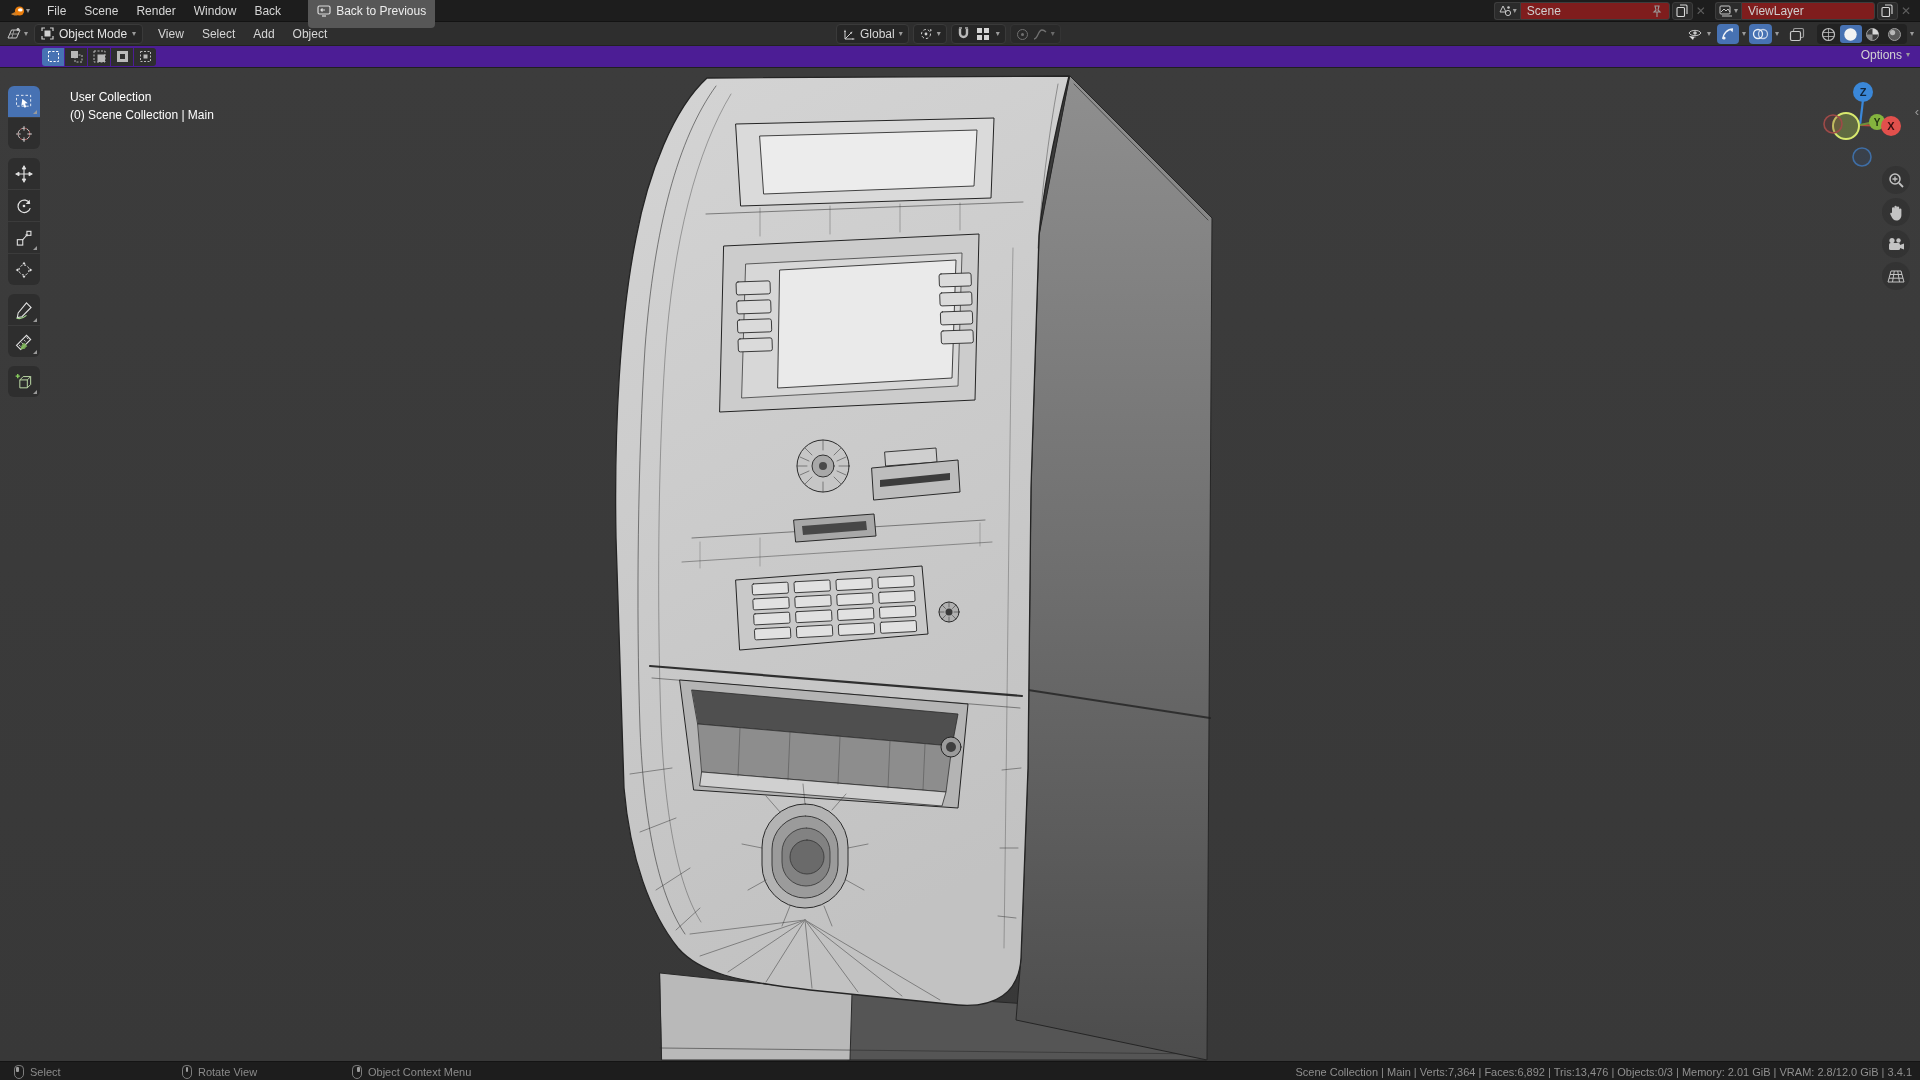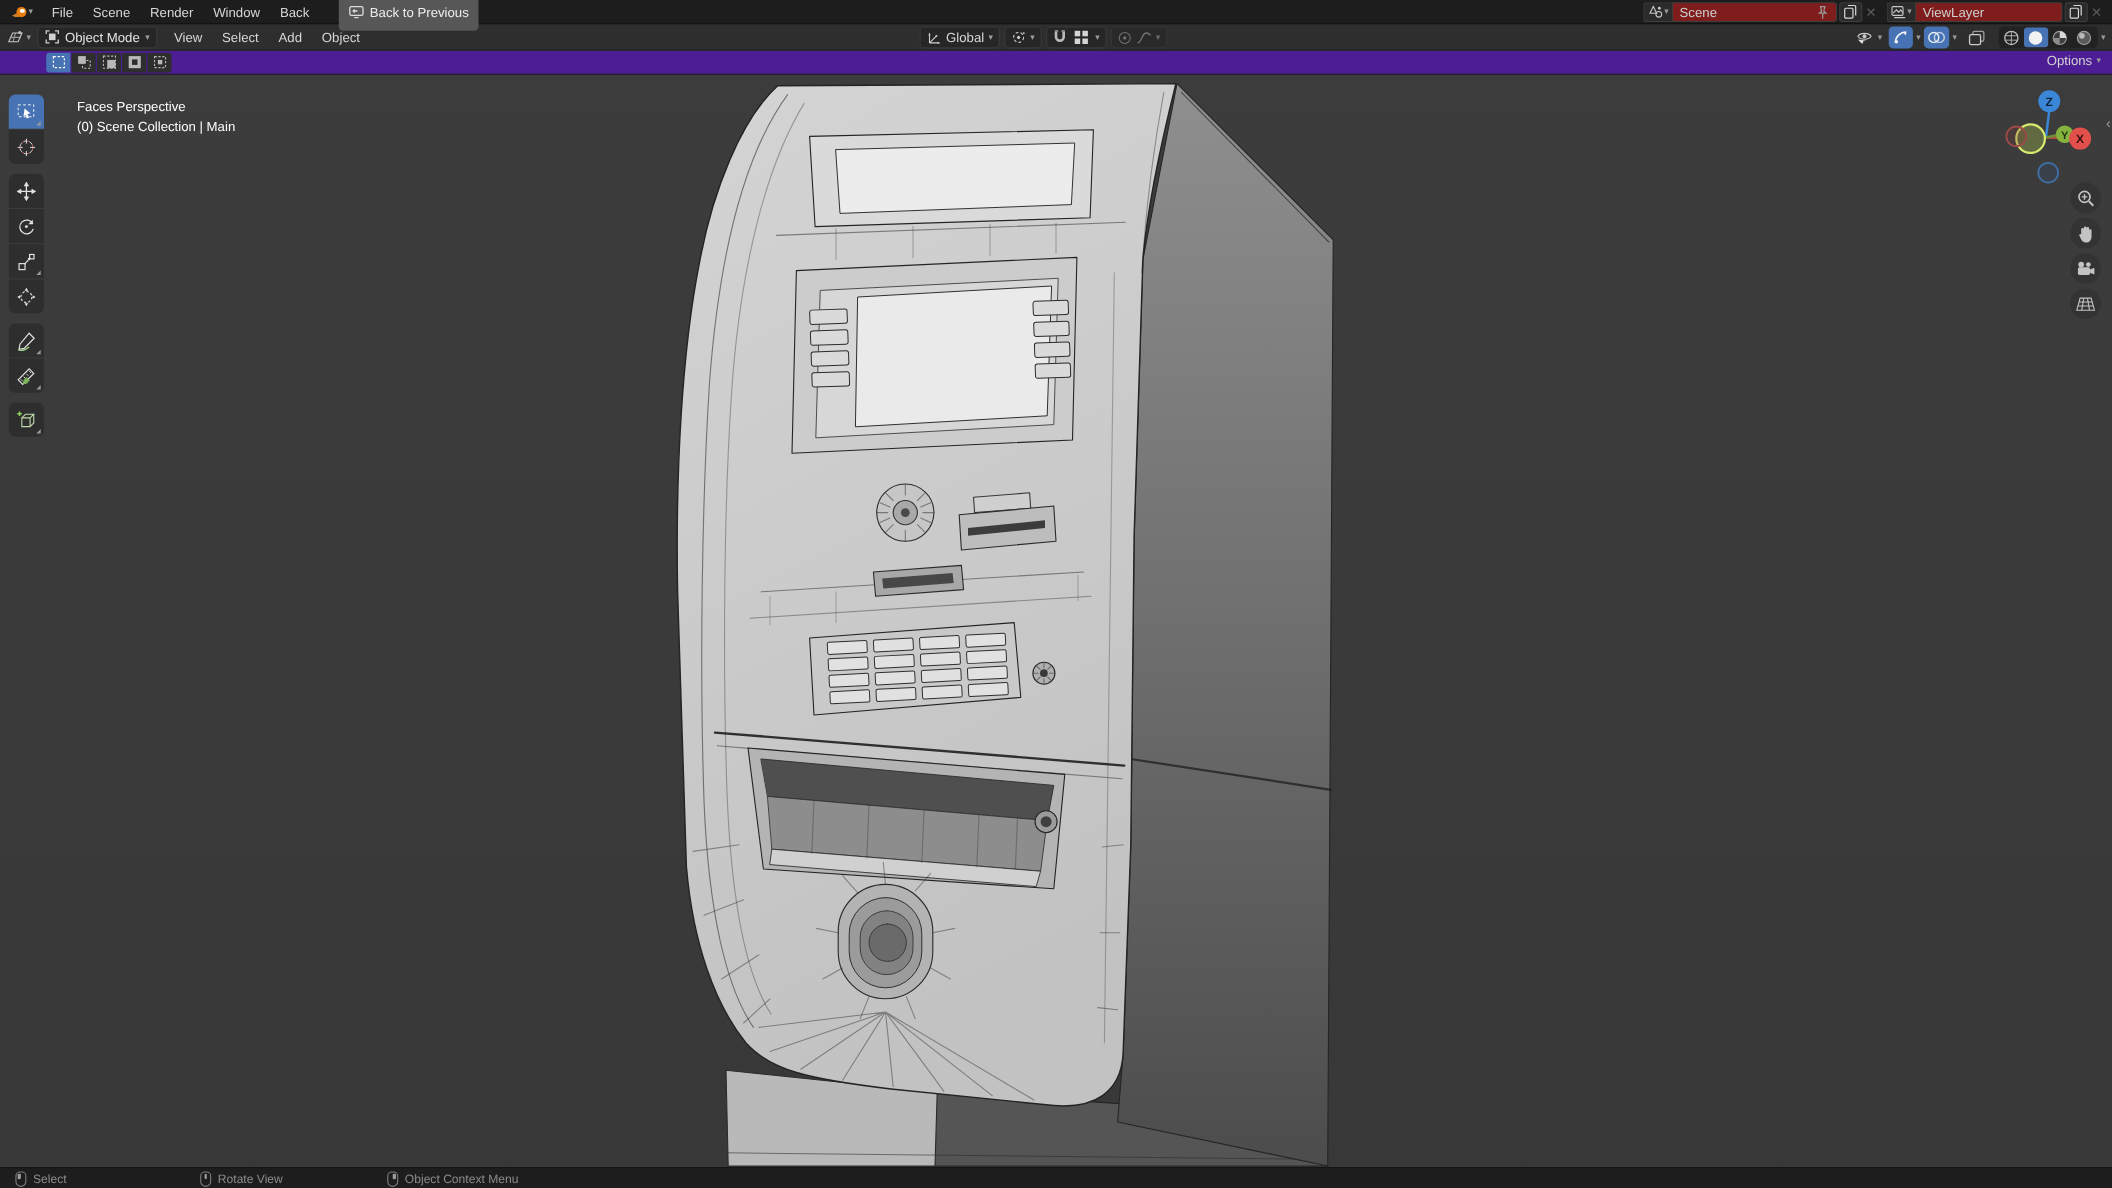--- a/index.html
+++ b/index.html
@@ -436,21 +436,21 @@
 
       <g stroke="#2c2c2c" opacity=".45" fill="none">
         <path d="M805,852 L700,888 M805,852 L728,904 M805,852 L766,914 M805,852 L812,920 M805,852 L858,924 M805,852 L902,928 M805,852 L940,932 M805,852 L690,866"></path>
         <path d="M672,700 L630,706 M676,750 L640,764 M690,800 L656,822 M700,840 L676,862"></path>
         <path d="M1021,700 L1002,702 M1018,780 L1000,780 M1016,850 L998,848"></path>
       </g>
     </g>
   </svg>
 
   <div id="vp-overlay">
-    <div>Faces Perspective</div>
+    <div>User Collection</div>
     <div class="l2">(0) Scene Collection | Main</div>
   </div>
 
   <div id="toolcol">
     <div class="tool g0 on sub">
       <svg width="20" height="20" viewBox="0 0 24 24">
           <rect x="3" y="4" width="17" height="13" fill="none" stroke="#fff" stroke-dasharray="3 2.4"></rect>
           <path d="M10,8 L16.5,13.5 L13.2,13.9 L14.8,18 L12.6,18.9 L11,15 L8.8,16.6 Z" fill="#fff"></path>
         </svg>
     </div>
@@ -575,13 +575,14 @@
         <i></i>
       </span>
     <span>Rotate View</span>
   </div>
   <div class="hint" style="left:352px">
     <span class="mouse right">
         <i></i>
       </span>
     <span>Object Context Menu</span>
   </div>
+  <div id="stats">Scene Collection | Main | Verts:7,364 | Faces:6,892 | Tris:13,476 | Objects:0/3 | Memory: 2.01 GiB | VRAM: 2.8/12.0 GiB | 3.4.1</div>
 </div>
 
 </body></html>

